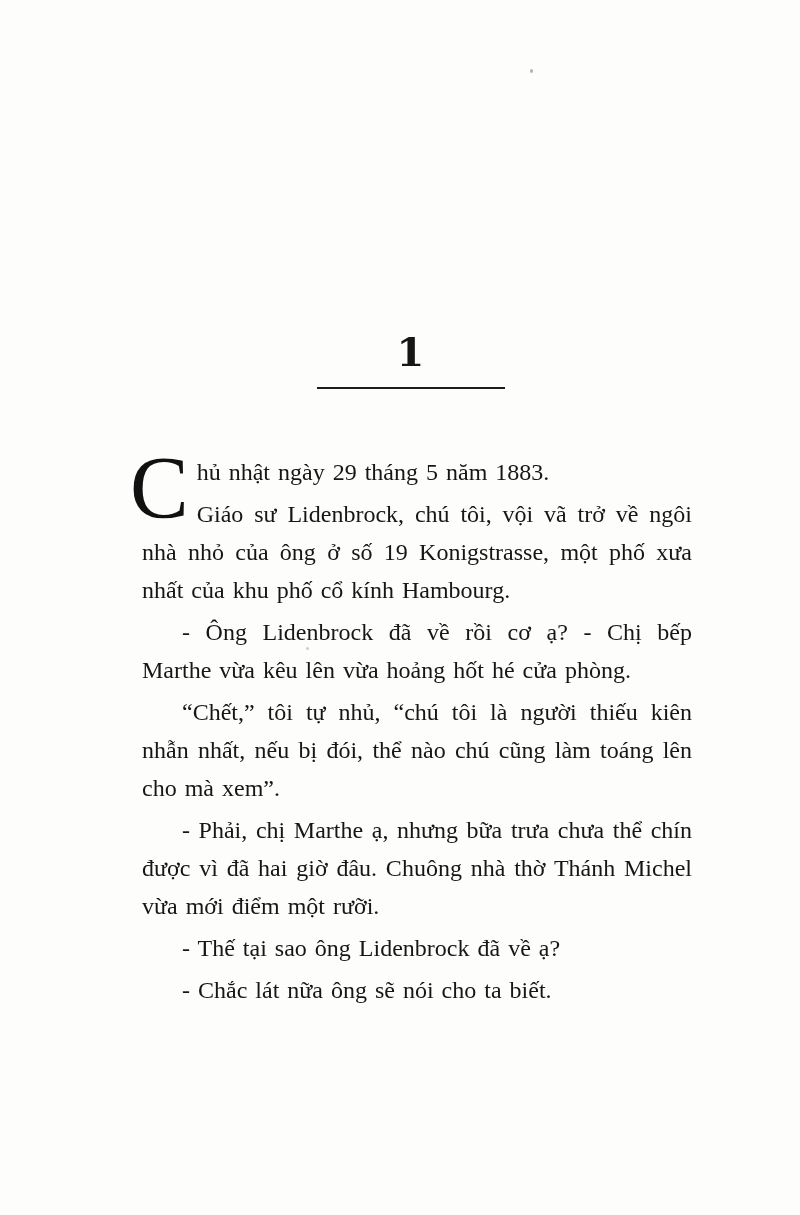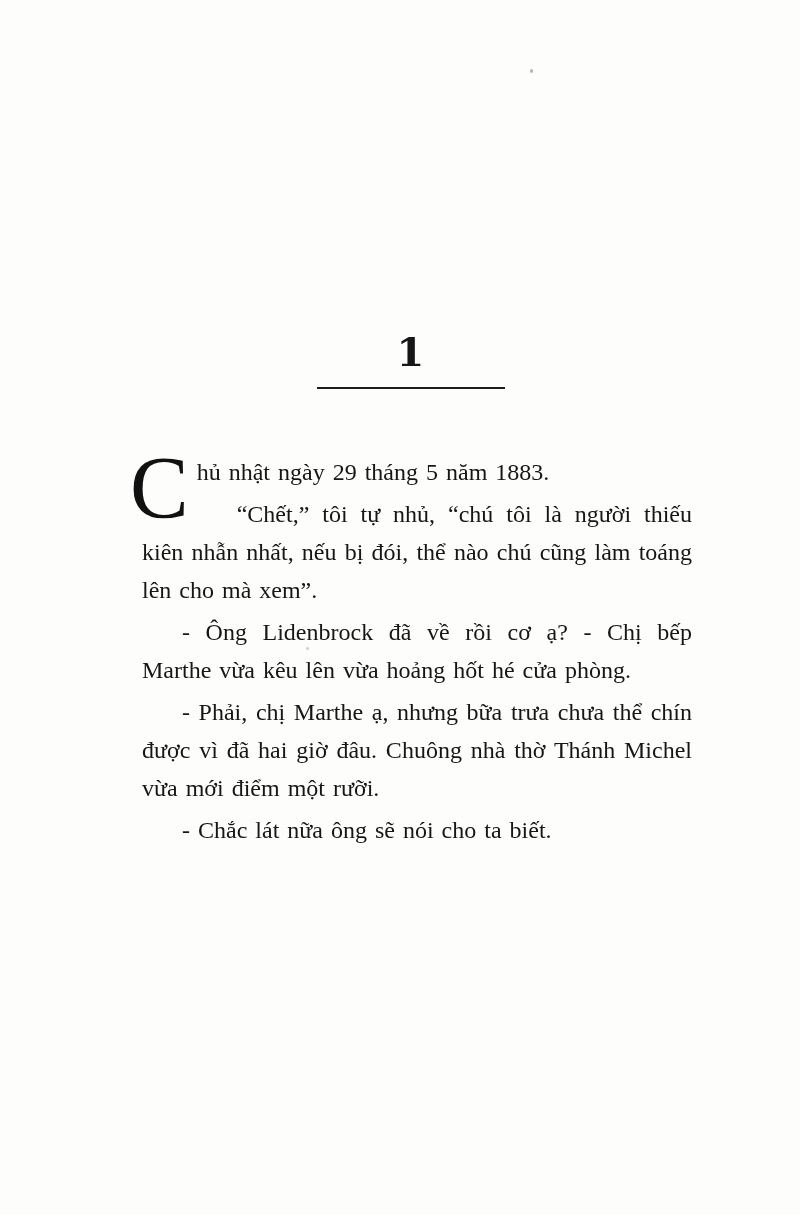--- a/index.html
+++ b/index.html
@@ -70,19 +70,21 @@
   <span class="speck speck-b"></span>
 
   <div class="chapter-head">
     <div class="chapter-number">1</div>
     <div class="chapter-rule"></div>
   </div>
 
   <div class="body-text">
     <span class="dropcap">C</span>
     <p class="no-indent">hủ nhật ngày 29 tháng 5 năm 1883.</p>
+    <p class="no-indent">Giáo sư Lidenbrock, chú tôi, vội vã trở về ngôi nhà nhỏ của ông ở số 19 Konigstrasse, một phố xưa nhất của khu phố cổ kính Hambourg.</p>
+    <p>- Ông Lidenbrock đã về rồi cơ ạ? - Chị bếp Marthe vừa kêu lên vừa hoảng hốt hé cửa phòng.</p>
     <p>“Chết,” tôi tự nhủ, “chú tôi là người thiếu kiên nhẫn nhất, nếu bị đói, thể nào chú cũng làm toáng lên cho mà xem”.</p>
-    <p>- Ông Lidenbrock đã về rồi cơ ạ? - Chị bếp Marthe vừa kêu lên vừa hoảng hốt hé cửa phòng.</p>
     <p>- Phải, chị Marthe ạ, nhưng bữa trưa chưa thể chín được vì đã hai giờ đâu. Chuông nhà thờ Thánh Michel vừa mới điểm một rưỡi.</p>
+    <p>- Thế tại sao ông Lidenbrock đã về ạ?</p>
     <p>- Chắc lát nữa ông sẽ nói cho ta biết.</p>
   </div>
 
 </div>
 
 </body></html>

